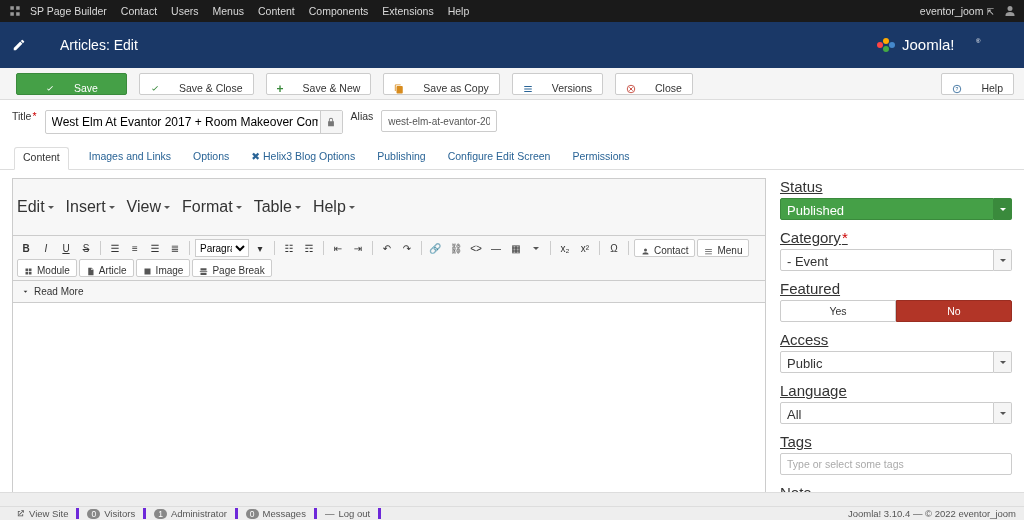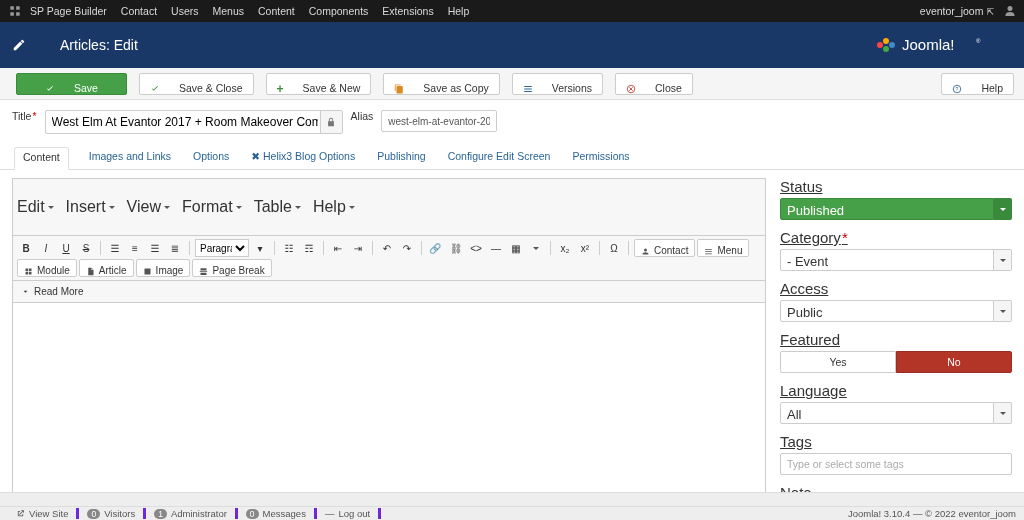--- a/index.html
+++ b/index.html
@@ -336,31 +336,31 @@
       </div>
     </div>
     <div class="fld">
       <label><span>Category</span><span class="req">*</span></label>
       <div class="select">
         <div class="sval">- Event</div>
         <div class="scaret"></div>
       </div>
     </div>
     <div class="fld">
+      <label>Featured</label>
+      <div class="toggle">
+        <div class="yes">Yes</div>
+        <div class="no">No</div>
+      </div>
+    </div>
+    <div class="fld">
       <label>Access</label>
       <div class="select">
         <div class="sval">Public</div>
         <div class="scaret"></div>
-      </div>
-    </div>
-    <div class="fld">
-      <label>Featured</label>
-      <div class="toggle">
-        <div class="yes">Yes</div>
-        <div class="no">No</div>
       </div>
     </div>
     <div class="fld">
       <label>Language</label>
       <div class="select">
         <div class="sval">All</div>
         <div class="scaret"></div>
       </div>
     </div>
     <div class="fld">

